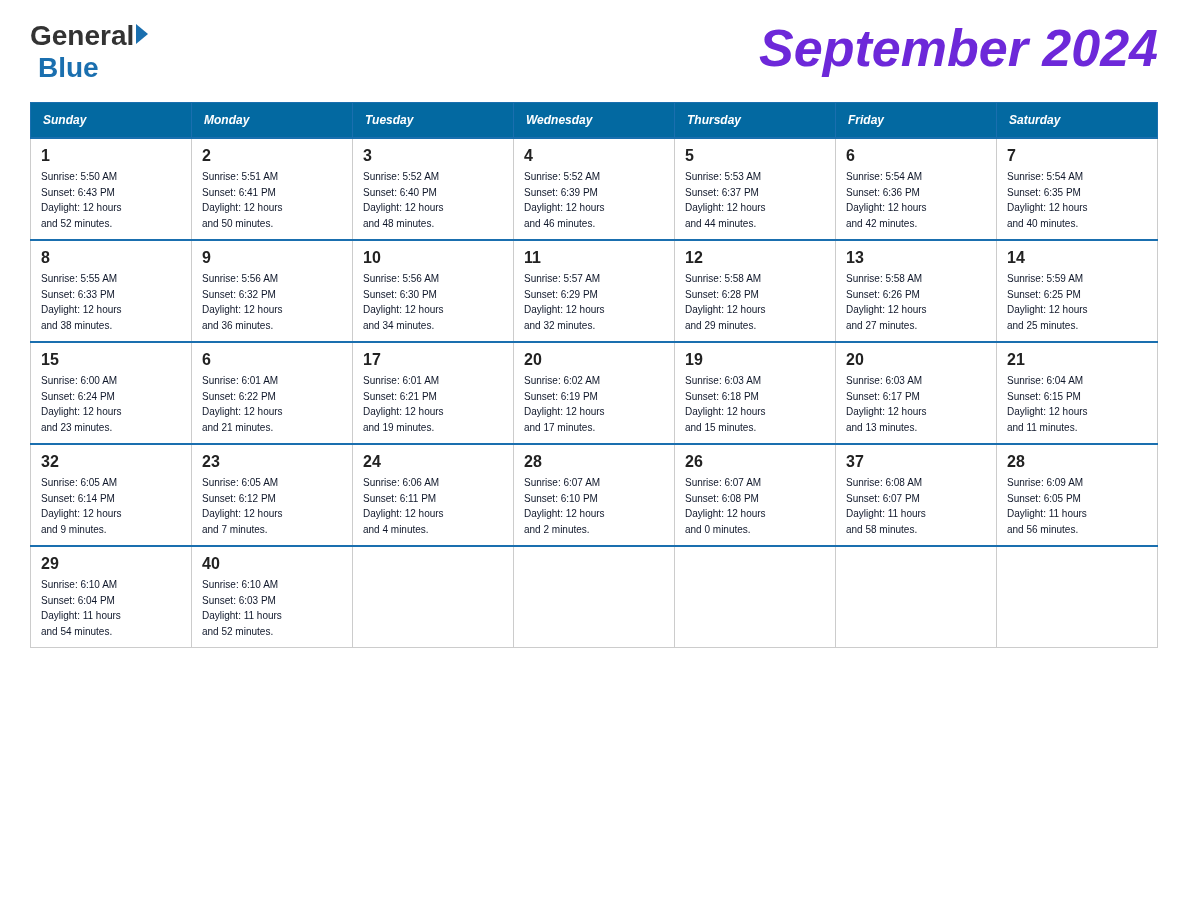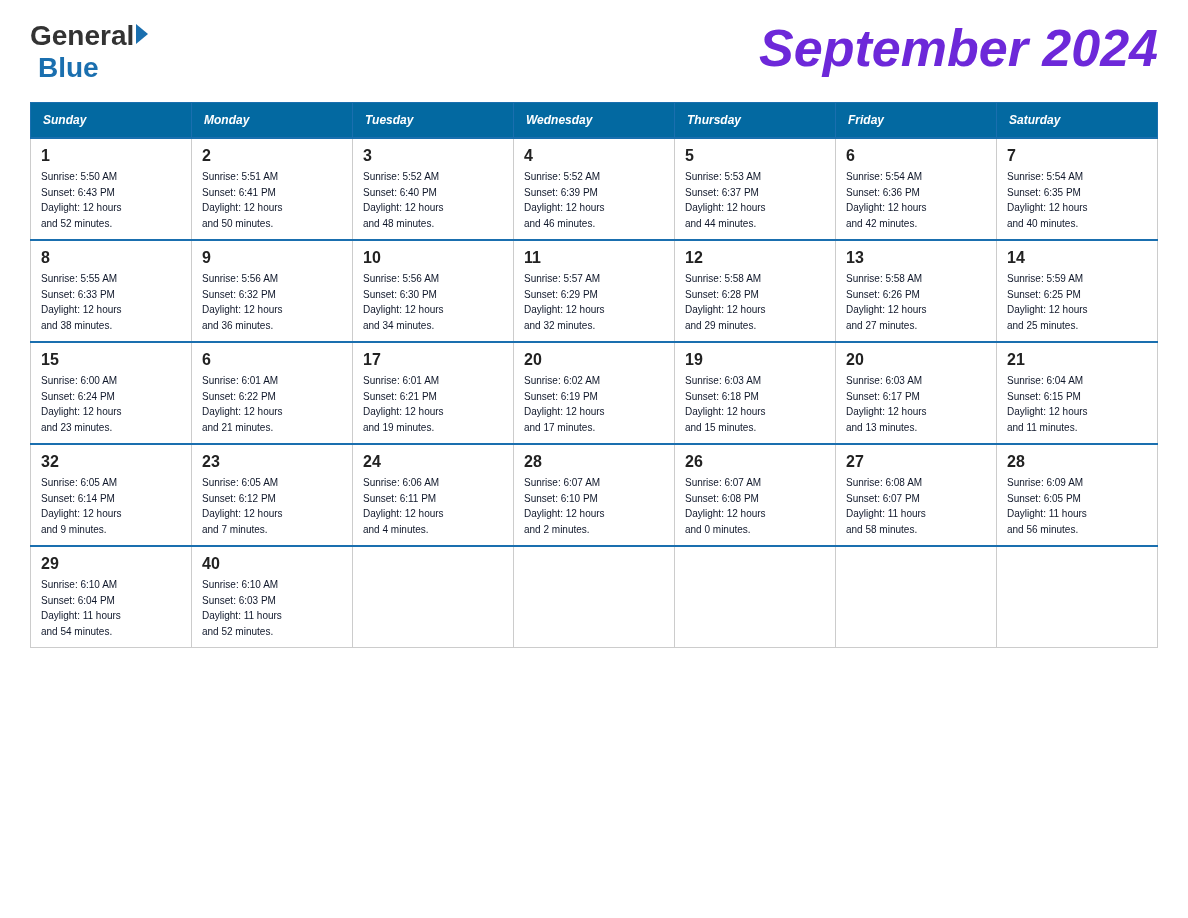--- a/index.html
+++ b/index.html
@@ -249,21 +249,21 @@
       </td>
         <td>
         <span class="day-num">28</span>
         <div class="day-info">Sunrise: 6:07 AM<br>Sunset: 6:10 PM<br>Daylight: 12 hours<br>and 2 minutes.</div>
       </td>
         <td>
         <span class="day-num">26</span>
         <div class="day-info">Sunrise: 6:07 AM<br>Sunset: 6:08 PM<br>Daylight: 12 hours<br>and 0 minutes.</div>
       </td>
         <td>
-        <span class="day-num">27</span>
+        <span class="day-num">37</span>
         <div class="day-info">Sunrise: 6:08 AM<br>Sunset: 6:07 PM<br>Daylight: 11 hours<br>and 58 minutes.</div>
       </td>
         <td>
         <span class="day-num">28</span>
         <div class="day-info">Sunrise: 6:09 AM<br>Sunset: 6:05 PM<br>Daylight: 11 hours<br>and 56 minutes.</div>
       </td>
       </tr>
       <tr>
         <td>
         <span class="day-num">29</span>

